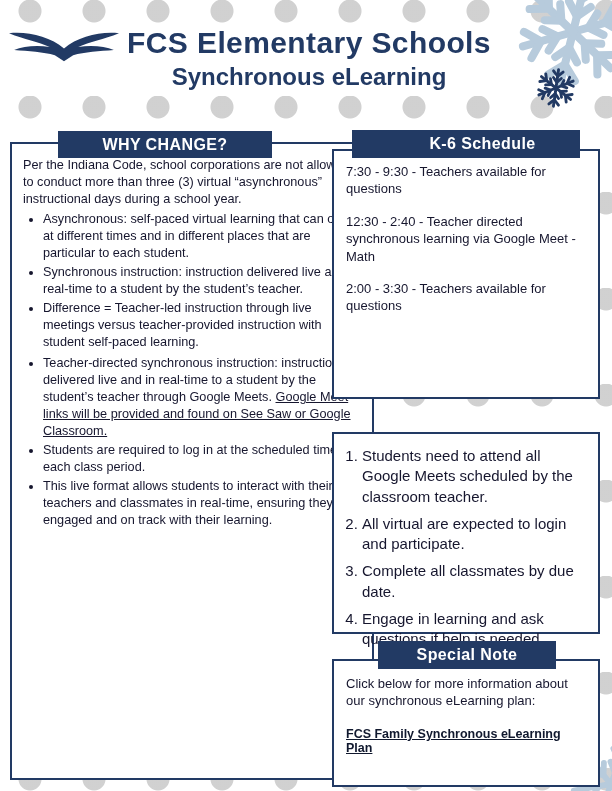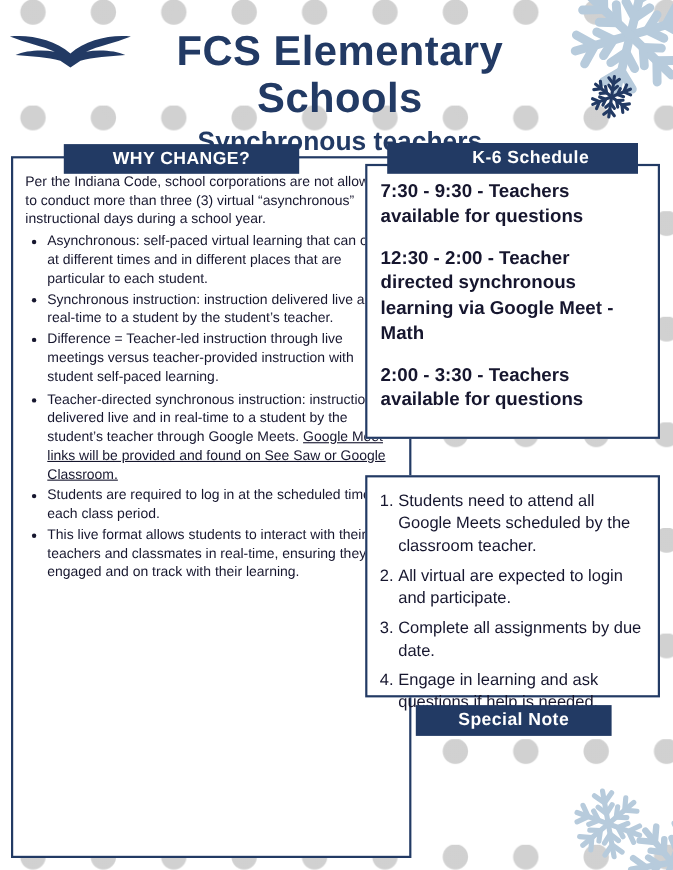--- a/index.html
+++ b/index.html
@@ -9,21 +9,21 @@
   .page {
     position:relative; width:612px; height:791px; overflow:hidden;
     background-color:#ffffff;
     background-image: radial-gradient(circle at 30px 11px, rgba(178,178,178,0.6) 11px, transparent 12px);
     background-size: 64px 96px;
   }
 
   
   .logo { position:absolute; left:8px; top:24px; width:112px; height:46px; }
   .titles { position:absolute; left:116px; top:26px; width:386px; text-align:center; }
-  .titles h1 { font-size:38px; font-weight:bold; color:var(--navy,#223a64); letter-spacing:0.4px; }
+  .titles h1 { font-size:30px; font-weight:bold; color:var(--navy,#223a64); letter-spacing:0.4px; }
   .titles h2 { font-size:24px; font-weight:bold; color:var(--navy,#223a64); margin-top:3px; }
 
   
   .flake { position:absolute; }
   .flake-big    { left:511px; top:-30px;  width:124px; height:124px; transform:rotate(14deg); }
   .flake-navy   { left:534px; top:66px;  width:44px;  height:44px;  transform:rotate(8deg); }
   .flake-bot1   { left:517px; top:713px; width:72px;  height:72px;  transform:rotate(-10deg); }
   .flake-bot2   { left:566px; top:739px; width:90px;  height:90px;  transform:rotate(20deg); }
 
   
@@ -51,21 +51,21 @@
 
   
   .box-why p, .box-why li { font-size:12.7px; line-height:1.34; }
   .box-why ul { margin:3px 0 4px 0; padding-left:20px; }
   .box-why li { margin-bottom:2px; }
   .box-why .mid { margin-top:13px; margin-bottom:2px; }
   .u { text-decoration:underline; }
   .u:empty { display:none; }
 
   
-  .box-sched p { font-size:17px; line-height:1.34; margin-bottom:15px;font-weight:bold; }
+  .box-sched p { font-size:13px; line-height:1.34; margin-bottom:15px; }
 
   
   .box-expect ol { padding-left:20px; }
   .box-expect li { font-size:15px; line-height:1.35; margin-bottom:7px; }
 
   
   .box-special p { font-size:13px; line-height:1.34; margin-bottom:17px; }
   .plan-link {
     font-size:12.5px; font-weight:bold; color:#10182e;
     text-decoration:underline; cursor:pointer; display:inline-block;
@@ -94,21 +94,21 @@
 
 <div class="page">
 
   <div class="logo">
     <svg viewBox="0 0 220 70" width="112" height="46">
       <path fill="#223a64" d="M110,38 C82,14 38,4 2,8 C32,20 60,25 82,35 C58,31 30,33 12,41 C40,43 70,45 92,51 L110,63 L128,51 C150,45 180,43 208,41 C190,33 162,31 138,35 C160,25 188,20 218,8 C182,4 138,14 110,38 Z"></path>
     </svg>
   </div>
   <div class="titles">
     <h1>FCS Elementary Schools</h1>
-    <h2>Synchronous teachers</h2>
+    <h2>Synchronous eLearning</h2>
   </div>
 
   <svg class="flake flake-big" viewBox="-50 -50 100 100">
       <use href="#flake-shape" stroke="#b7cbdc"></use>
     </svg>
   <svg class="flake flake-navy" viewBox="-50 -50 100 100">
       <use href="#flake-shape" stroke="#223a64"></use>
     </svg>
   <svg class="flake flake-bot1" viewBox="-50 -50 100 100">
       <use href="#flake-shape" stroke="#b7cbdc"></use>
@@ -129,29 +129,33 @@
         <li><span>Teacher-directed synchronous instruction: instruction delivered live and in real-time to a student by the student’s  teacher through Google Meets.  </span><span class="u">Google Meet links will be provided and found on See Saw or Google Classroom.</span></li>
         <li><span>Students are required to log in at the scheduled time for each class period.</span></li>
         <li><span>This live format allows students to interact with their teachers and classmates in real-time, ensuring they stay engaged and on track with their learning.</span></li>
       </ul>
   </div>
 
   <div class="banner banner-sched">K-6 Schedule</div>
   <div class="box box-sched">
     <div>
         <p>7:30 - 9:30 - Teachers available for questions</p>
-        <p>12:30 - 2:00 - Teacher directed synchronous learning via Google Meet - Math</p>
+        <p>12:30 - 2:40 - Teacher directed synchronous learning via Google Meet - Math</p>
         <p>2:00 - 3:30 - Teachers available for questions</p>
       </div>
   </div>
 
   <div class="box box-expect">
     <ol>
         <li>Students need to attend all Google Meets scheduled by the classroom teacher.</li>
         <li>All virtual are expected to login and participate.</li>
-        <li>Complete all assignments by due date.</li>
+        <li>Complete all classmates by due date.</li>
         <li>Engage in learning and ask questions if help is needed.</li>
       </ol>
   </div>
 
   <div class="banner banner-special">Special Note</div>
+  <div class="box box-special">
+    <p>Click below for more information about our synchronous eLearning plan:</p>
+    <a class="plan-link">FCS Family Synchronous eLearning Plan</a>
+  </div>
 
 </div>
 
 </body></html>

